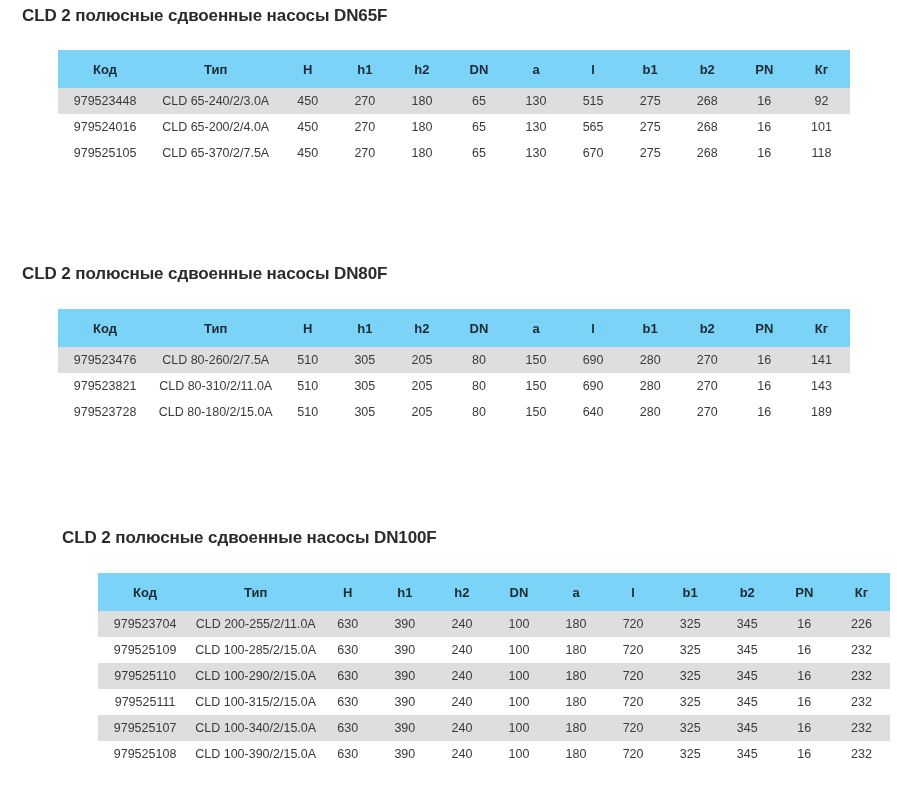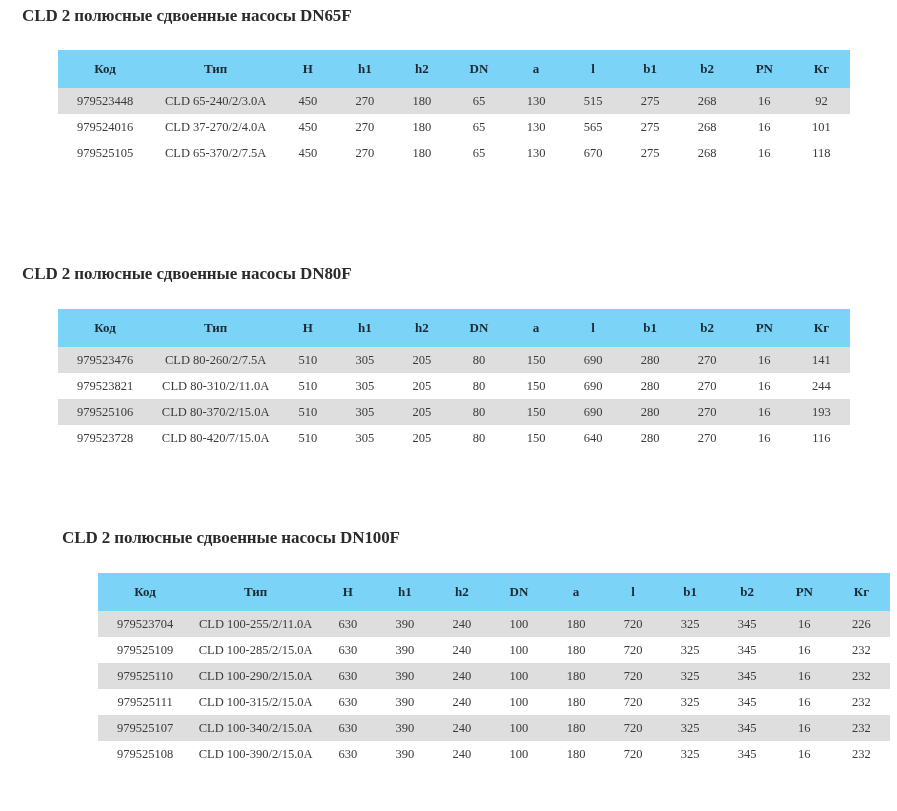--- a/index.html
+++ b/index.html
@@ -11,21 +11,20 @@
     height: 811px;
     background: #ffffff;
     font-family: "Liberation Sans", sans-serif;
     color: #333333;
     overflow: hidden;
   }
   .page {
     position: relative;
     width: 747px;
     height: 811px;
-    font-family: Liberation Serif, serif;
   }
   .section {
     position: absolute;
     left: 0;
     width: 897px;
   }
   .section-title {
     font-size: 17px;
     font-weight: bold;
     color: #2b2b2b;
@@ -112,21 +111,21 @@
             <td class="col-num">65</td>
             <td class="col-num">130</td>
             <td class="col-num">515</td>
             <td class="col-num">275</td>
             <td class="col-num">268</td>
             <td class="col-num">16</td>
             <td class="col-num">92</td>
           </tr>
           <tr class="even">
             <td class="col-code">979524016</td>
-            <td class="col-type">CLD 37-270/2/4.0A</td>
+            <td class="col-type">CLD 65-200/2/4.0A</td>
             <td class="col-num">450</td>
             <td class="col-num">270</td>
             <td class="col-num">180</td>
             <td class="col-num">65</td>
             <td class="col-num">130</td>
             <td class="col-num">565</td>
             <td class="col-num">275</td>
             <td class="col-num">268</td>
             <td class="col-num">16</td>
             <td class="col-num">101</td>
@@ -190,49 +189,35 @@
             <td class="col-type">CLD 80-310/2/11.0A</td>
             <td class="col-num">510</td>
             <td class="col-num">305</td>
             <td class="col-num">205</td>
             <td class="col-num">80</td>
             <td class="col-num">150</td>
             <td class="col-num">690</td>
             <td class="col-num">280</td>
             <td class="col-num">270</td>
             <td class="col-num">16</td>
-            <td class="col-num">244</td>
-          </tr>
-          <tr class="odd">
-            <td class="col-code">979525106</td>
-            <td class="col-type">CLD 80-370/2/15.0A</td>
-            <td class="col-num">510</td>
-            <td class="col-num">305</td>
-            <td class="col-num">205</td>
-            <td class="col-num">80</td>
-            <td class="col-num">150</td>
-            <td class="col-num">690</td>
-            <td class="col-num">280</td>
-            <td class="col-num">270</td>
-            <td class="col-num">16</td>
-            <td class="col-num">193</td>
+            <td class="col-num">143</td>
           </tr>
           <tr class="even">
             <td class="col-code">979523728</td>
-            <td class="col-type">CLD 80-420/7/15.0A</td>
+            <td class="col-type">CLD 80-180/2/15.0A</td>
             <td class="col-num">510</td>
             <td class="col-num">305</td>
             <td class="col-num">205</td>
             <td class="col-num">80</td>
             <td class="col-num">150</td>
             <td class="col-num">640</td>
             <td class="col-num">280</td>
             <td class="col-num">270</td>
             <td class="col-num">16</td>
-            <td class="col-num">116</td>
+            <td class="col-num">189</td>
           </tr>
         </tbody>
       </table>
     </div>
   </div>
 
   <div class="section" style="top:528px;padding-left:40px;">
     <h2 class="section-title">CLD 2 полюсные сдвоенные насосы DN100F</h2>
     <div class="table-wrap" style="margin-top:25px;">
       <table class="spec">
@@ -248,21 +233,21 @@
             <th class="col-num">l</th>
             <th class="col-num">b1</th>
             <th class="col-num">b2</th>
             <th class="col-num">PN</th>
             <th class="col-num">Кг</th>
           </tr>
         </thead>
         <tbody>
           <tr class="odd">
             <td class="col-code">979523704</td>
-            <td class="col-type">CLD 100-255/2/11.0A</td>
+            <td class="col-type">CLD 200-255/2/11.0A</td>
             <td class="col-num">630</td>
             <td class="col-num">390</td>
             <td class="col-num">240</td>
             <td class="col-num">100</td>
             <td class="col-num">180</td>
             <td class="col-num">720</td>
             <td class="col-num">325</td>
             <td class="col-num">345</td>
             <td class="col-num">16</td>
             <td class="col-num">226</td>

